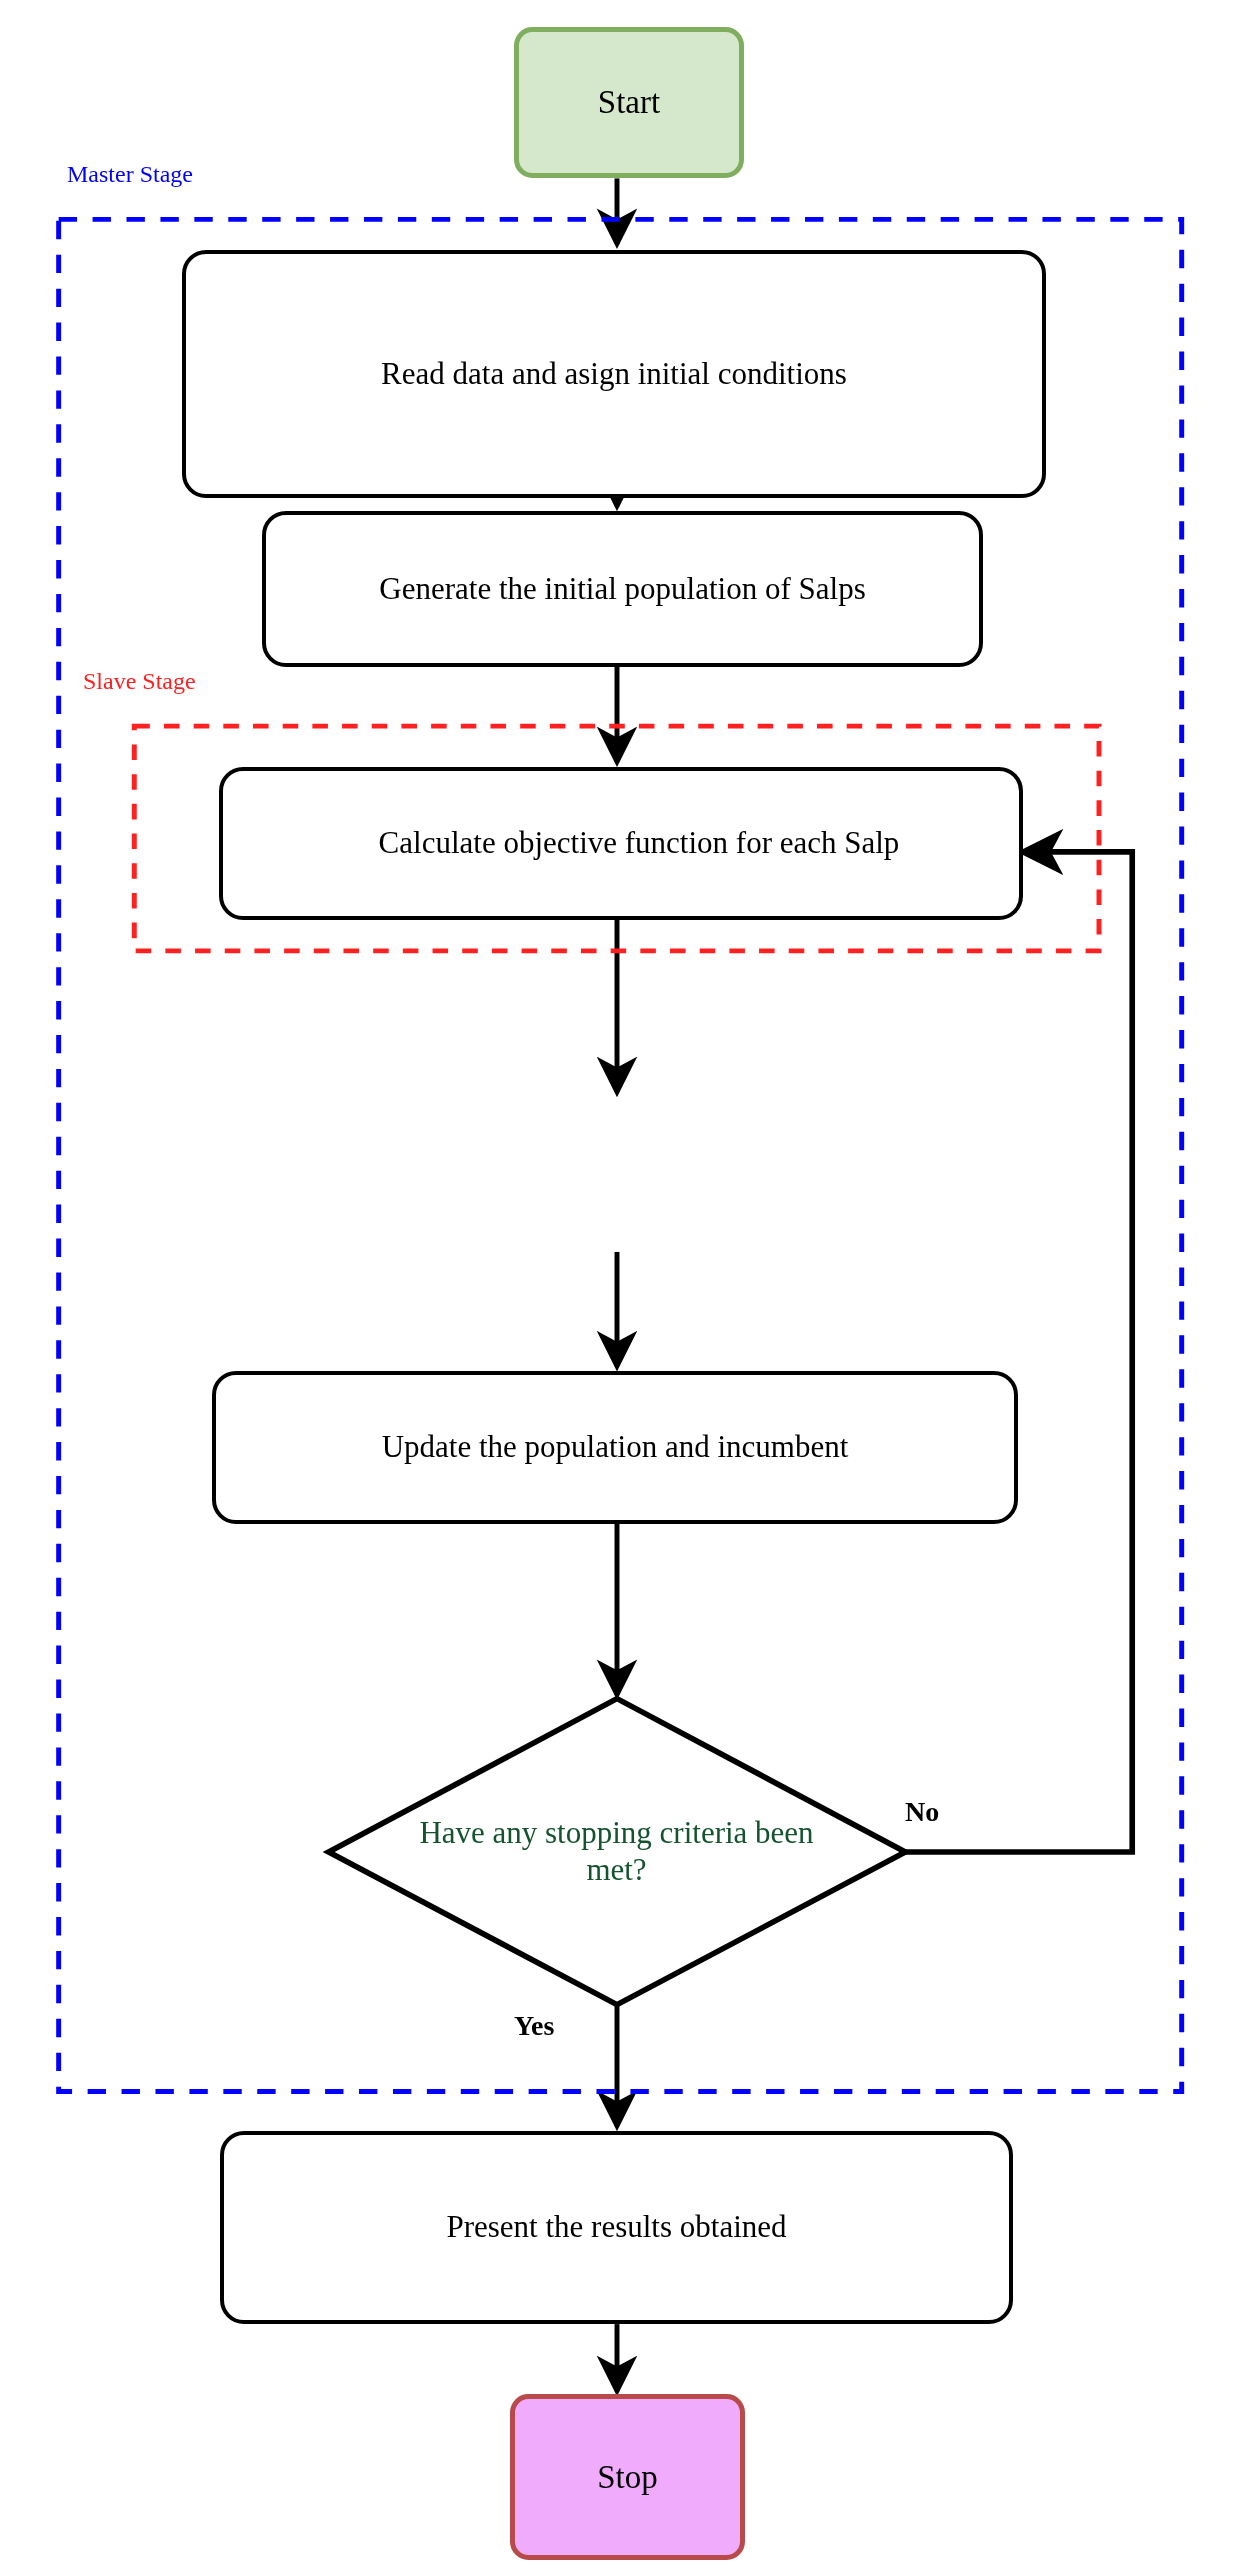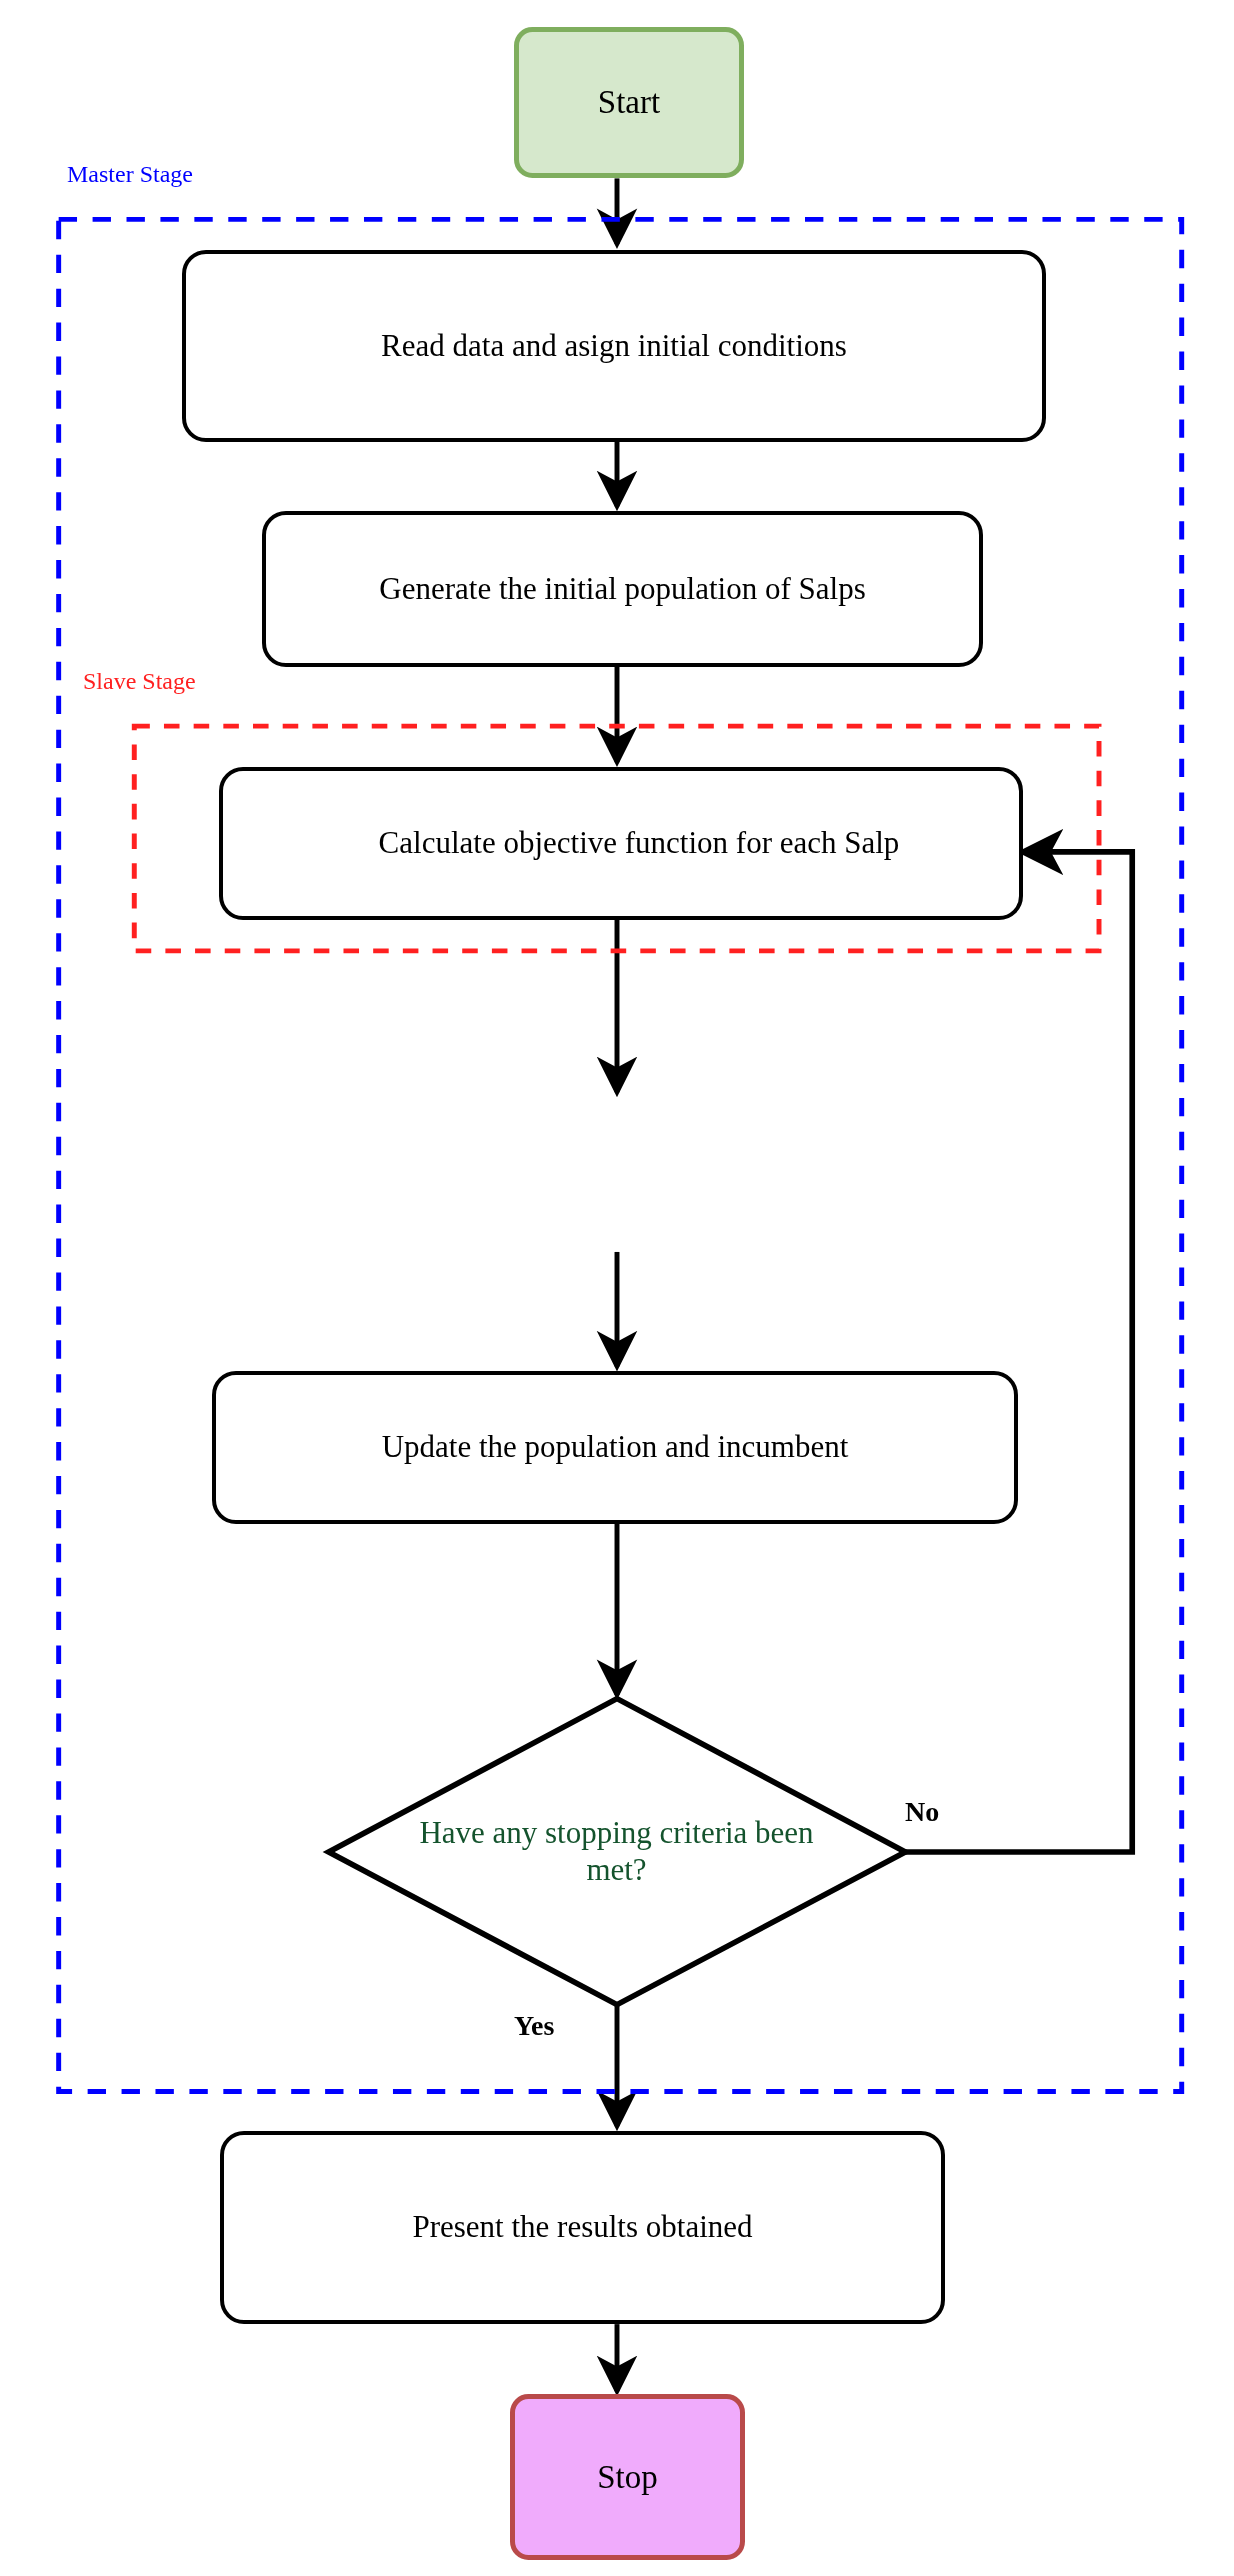--- a/index.html
+++ b/index.html
@@ -56,42 +56,42 @@
 
     <rect x="83" y="310" width="1589" height="2649" fill="none" stroke="#0000ff" stroke-width="7" stroke-dasharray="26 22"></rect>
 
     <rect x="190" y="1027" width="1365" height="318" fill="none" stroke="#ff2020" stroke-width="7" stroke-dasharray="22 20"></rect>
   </svg>
 
   <div class="node terminal start" style="left:502px;top:27px;width:230px;height:151px;">
     <span class="txt">Start</span>
   </div>
 
-  <div class="node proc" style="left:182px;top:250px;width:864px;height:192px;justify-content:center;">
+  <div class="node proc" style="left:182px;top:250px;width:864px;height:248px;justify-content:center;">
     <span class="txt">Read data and asign initial conditions</span>
   </div>
 
   <div class="node proc" style="left:262px;top:511px;width:721px;height:156px;">
     <span class="txt">Generate the initial population of Salps</span>
   </div>
 
   <div class="node proc" style="left:219px;top:767px;width:804px;height:153px;padding-left:36px;">
     <span class="txt">Calculate objective function for each Salp</span>
   </div>
 
 
   <div class="node proc" style="left:212px;top:1371px;width:806px;height:153px;">
     <span class="txt">Update the population and incumbent</span>
   </div>
 
   <div class="diamond-label" style="left:399px;top:1781px;width:435px;height:141px;">
     <span style="max-width:417px;">Have any stopping criteria been met?</span>
   </div>
 
-  <div class="node proc" style="left:220px;top:2131px;width:725px;height:193px;">
+  <div class="node proc" style="left:220px;top:2131px;width:793px;height:193px;">
     <span class="txt">Present the results obtained</span>
   </div>
 
   <div class="node terminal stop" style="left:498px;top:2394px;width:235px;height:166px;">
     <span class="txt">Stop</span>
   </div>
 
   <div class="stage-label stage-master" style="left:67px;top:161px;">
     <span>Master Stage</span>
   </div>

